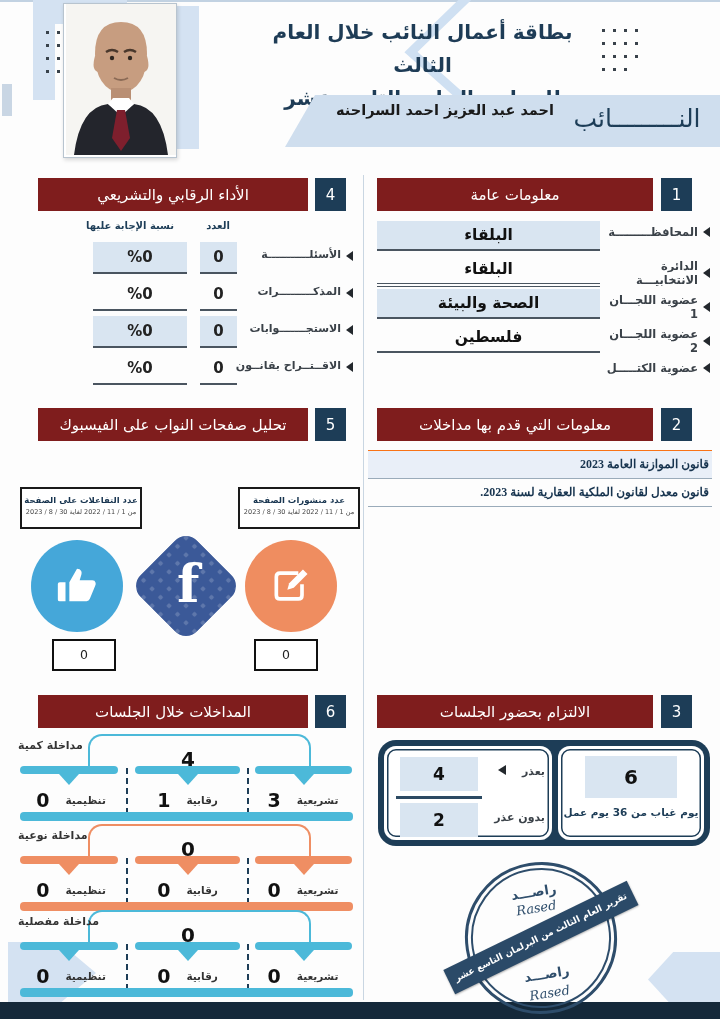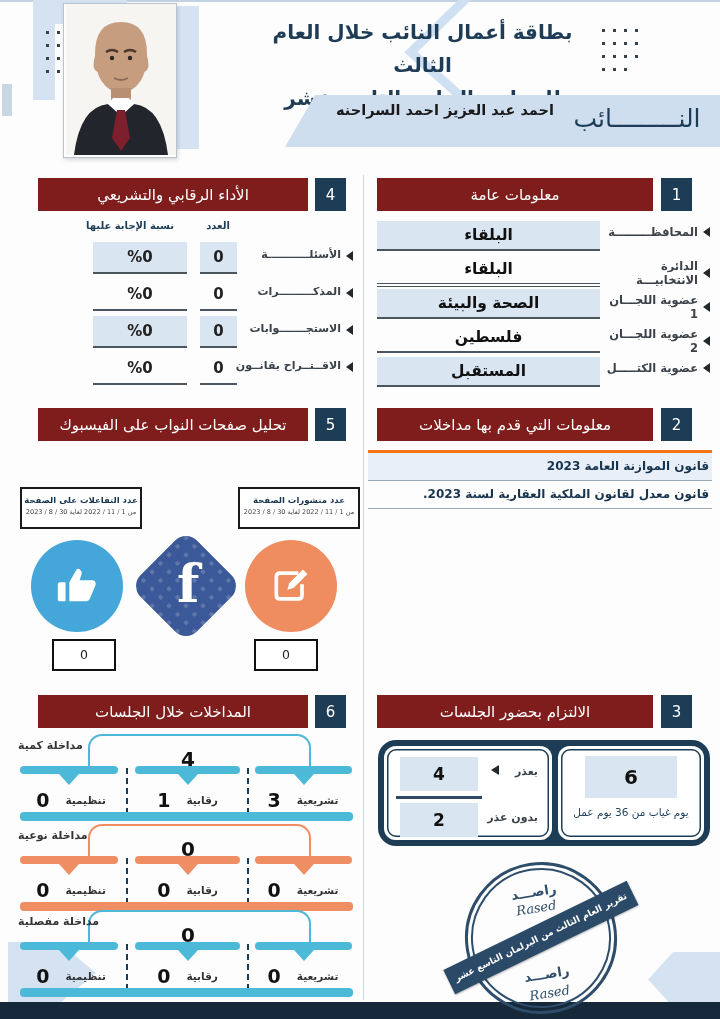--- a/index.html
+++ b/index.html
@@ -70,21 +70,21 @@
   .perf-ch-pct{left:45px;width:130px;}
   .perf-row{position:absolute;width:335px;height:37px;}
   .perf-label{position:absolute;right:2px;top:6px;width:118px;display:flex;align-items:flex-end;
     justify-content:flex-start;gap:5px;font-size:11px;font-weight:bold;color:#3a4148;}
   .perf-count{position:absolute;left:180px;top:0;width:37px;height:30px;line-height:30px;
     text-align:center;font-size:15px;font-weight:bold;border-bottom:2px solid #4a5560;}
   .perf-pct{position:absolute;left:73px;top:0;width:94px;height:30px;line-height:30px;
     text-align:center;font-size:15px;font-weight:bold;border-bottom:2px solid #4a5560;}
 
   
-  .laws{position:absolute;left:368px;top:450px;width:344px;border-top:3px solid #f97316;}
+  .laws{position:absolute;left:368px;top:450px;width:344px;border-top:1px solid #f97316;font-family:Liberation Serif, serif;}
   .law-item{height:27px;line-height:27px;text-align:right;padding-right:3px;
     font-size:12px;font-weight:bold;color:#17344f;border-bottom:1px solid #9aabba;}
   .law-item:nth-child(odd){background:#e9eff8;}
 
   
   .fb-note{position:absolute;top:487px;width:122px;height:42px;background:#fff;
     border:2px solid #1a1a1a;text-align:center;padding-top:6px;box-sizing:border-box;}
   .fb-note-title{font-size:8.5px;font-weight:bold;color:#17344f;}
   .fb-note-period{font-size:6.5px;color:#444;margin-top:3px;}
   .fbn-l{left:20px;} .fbn-r{left:238px;}
@@ -103,27 +103,27 @@
   .fbv-l{left:52px;} .fbv-r{left:254px;}
 
   
   .att{position:absolute;left:378px;top:740px;width:332px;height:106px;background:#1d3d57;
     border-radius:18px;box-sizing:border-box;padding:6px;display:flex;gap:6px;}
   .att-cell{background:#fff;border-radius:12px;
     box-shadow:inset 0 0 0 3px #fff,inset 0 0 0 4.5px #1d3d57;}
   .att-absence{width:146px;text-align:center;padding-top:10px;box-sizing:border-box;}
   .att-days{width:92px;height:42px;line-height:42px;margin:0 auto;background:#d9e5f1;
     font-size:20px;font-weight:bold;color:#111;}
-  .att-caption{font-size:10.5px;color:#1d3d57;margin-top:8px;}
+  .att-caption{font-size:10.5px;color:#1d3d57;margin-top:8px;font-weight:bold;}
   .att-excuse{flex:1;position:relative;}
   .att-box{position:absolute;left:16px;width:78px;height:34px;line-height:34px;background:#d9e5f1;
     text-align:center;font-size:17px;font-weight:bold;color:#111;}
   .att-box-1{top:11px;} .att-box-2{top:57px;}
   .att-line{position:absolute;left:12px;top:50px;width:86px;height:2.5px;background:#2c4a63;}
-  .att-lbl{position:absolute;right:14px;display:flex;gap:16px;
+  .att-lbl{position:absolute;right:7px;display:flex;gap:16px;
     font-size:11px;font-weight:bold;color:#3a4148;}
   .att-lbl-1{top:19px;} .att-lbl-2{top:65px;}
   .att-lbl .tri{border-right-width:8px;}
 
   
   .grp{position:absolute;left:18px;width:337px;height:90px;}
   .grp-1{top:734px;} .grp-2{top:824px;} .grp-3{top:910px;}
   .grp .bracket{position:absolute;left:70px;top:0;width:219px;height:30px;
     border:2px solid;border-bottom:none;border-radius:14px 14px 0 0;}
   .grp-name{position:absolute;left:0;right:40px;top:5px;text-align:left;
@@ -243,21 +243,20 @@
           <span class="tri"></span>
           <span>عضوية اللجـــان 2</span>
         </span>
       <span class="info-value">فلسطين</span>
     </div>
     <div class="info-row">
       <span class="info-label">
           <span class="tri"></span>
           <span>عضوية الكتـــــل</span>
         </span>
-      <span class="info-value fill-blue">المستقبل</span>
     </div>
   </div>
 
   <div class="sec-bar bar-l top-1">الأداء الرقابي والتشريعي</div>
   <div class="sec-num num-l top-1">4</div>
   <div class="perf">
     <div class="perf-colhead perf-ch-count">العدد</div>
     <div class="perf-colhead perf-ch-pct">نسبة الإجابة عليها</div>
     <div class="perf-row" style="top:22px;">
       <span class="perf-label">

